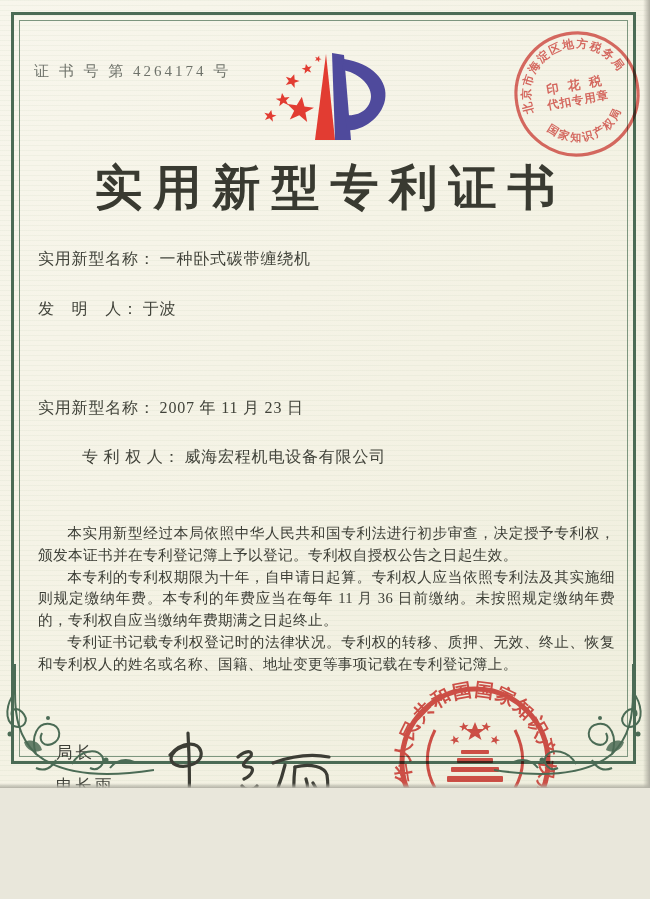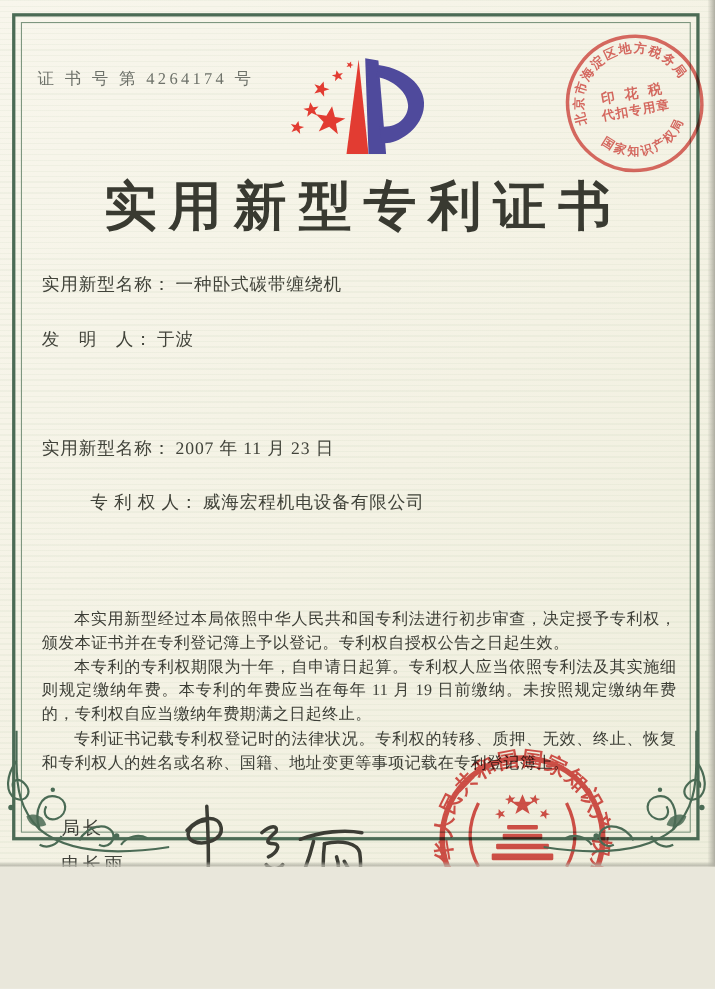--- a/index.html
+++ b/index.html
@@ -22,21 +22,21 @@
   .cert-no{position:absolute;left:34px;top:62px;font-size:15px;letter-spacing:3px;color:#6e726a;}
   .logo{position:absolute;left:258px;top:50px;width:135px;height:105px;}
   .tax-stamp{position:absolute;left:503px;top:20px;width:148px;height:148px;
     transform:rotate(-10deg);opacity:.85;mix-blend-mode:multiply;}
   .title{position:absolute;left:0;right:0;top:156px;text-align:center;
     font-size:48px;font-weight:bold;letter-spacing:11px;text-indent:11px;color:#393a31;}
   .field-row{position:absolute;left:38px;right:36px;font-size:16px;letter-spacing:.8px;color:#41433a;white-space:nowrap;}
   .field-row .label{margin-right:4px;}
   .fr0{top:249px;} .fr1{top:299px;} .fr2{top:348px;} .fr3{top:398px;} .fr4{top:447px;margin-left:44px;} .fr5{top:495px;}
   .paragraphs{position:absolute;left:38px;right:35px;top:523px;
-    font-size:14.6px;line-height:21.8px;letter-spacing:.4px;text-align:justify;color:#3c3e36;margin-top:30px;}
+    font-size:14.6px;line-height:21.8px;letter-spacing:.4px;text-align:justify;color:#3c3e36;}
   .paragraphs p{margin:0;text-indent:2em;}
   .sig-block{position:absolute;left:56px;top:742px;font-size:16.5px;letter-spacing:3px;color:#3e4038;
     font-family:Liberation Serif, serif;}
   .sig-block .sig-name{margin-top:11px;}
   .signature-svg{position:absolute;left:142px;top:722px;width:212px;height:96px;}
   .official-seal{position:absolute;left:385px;top:672px;width:180px;height:180px;
     mix-blend-mode:multiply;opacity:.92;}
   .seal-date{position:absolute;left:388px;top:799px;width:172px;text-align:center;
     font-size:15.5px;letter-spacing:1px;color:#4b4c44;}
   .footer{position:absolute;left:0;right:0;top:845px;text-align:center;
@@ -100,21 +100,21 @@
   </div>
   <div class="field-row fr3">
     <span class="label">实用新型名称：</span><span class="value">2007 年 11 月 23 日</span>
   </div>
   <div class="field-row fr4">
     <span class="label">专 利 权 人：</span><span class="value">威海宏程机电设备有限公司</span>
   </div>
 
   <div class="paragraphs">
     <p>本实用新型经过本局依照中华人民共和国专利法进行初步审查，决定授予专利权，颁发本证书并在专利登记簿上予以登记。专利权自授权公告之日起生效。</p>
-    <p>本专利的专利权期限为十年，自申请日起算。专利权人应当依照专利法及其实施细则规定缴纳年费。本专利的年费应当在每年 11 月 19 日前缴纳。未按照规定缴纳年费的，专利权自应当缴纳年费期满之日起终止。</p>
+    <p>本专利的专利权期限为十年，自申请日起算。专利权人应当依照专利法及其实施细则规定缴纳年费。本专利的年费应当在每年 11 月 36 日前缴纳。未按照规定缴纳年费的，专利权自应当缴纳年费期满之日起终止。</p>
     <p>专利证书记载专利权登记时的法律状况。专利权的转移、质押、无效、终止、恢复和专利权人的姓名或名称、国籍、地址变更等事项记载在专利登记簿上。</p>
   </div>
 
   <div class="sig-block">
     <div class="sig-title">局长</div>
     <div class="sig-name">申长雨</div>
   </div>
 
   <svg class="signature-svg" viewBox="0 0 212 96" fill="none" stroke="#3c3d35" stroke-width="3.2" stroke-linecap="round">
     <path d="M28,33 C40,19 57,19 59,30 C61,41 44,47 34,43 C24,39 30,26 45,24"></path>

